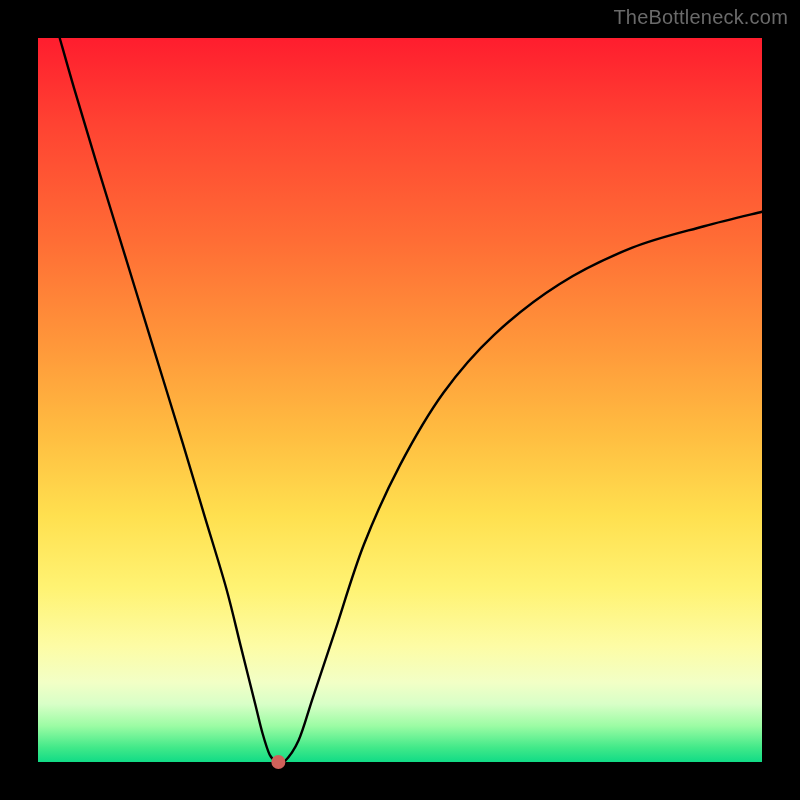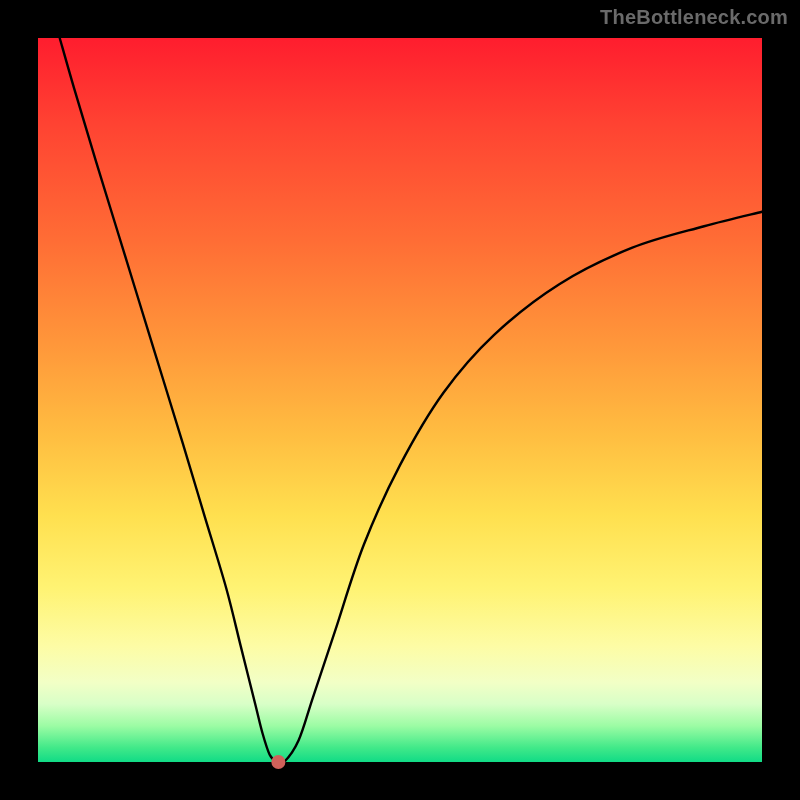--- a/index.html
+++ b/index.html
@@ -39,21 +39,21 @@
       #42e989 98%,
       #11db86 100%
     );
   }
   .watermark {
     position: absolute;
     top: 6px;
     right: 12px;
     color: #6a6a6a;
     font-size: 20px;
-    font-weight: 700;
+    font-weight: 400;
     letter-spacing: 0.2px;
     user-select: none;
   }
   svg.curve {
     position: absolute;
     left: 0;
     top: 0;
     width: 724px;
     height: 724px;
     overflow: visible;

